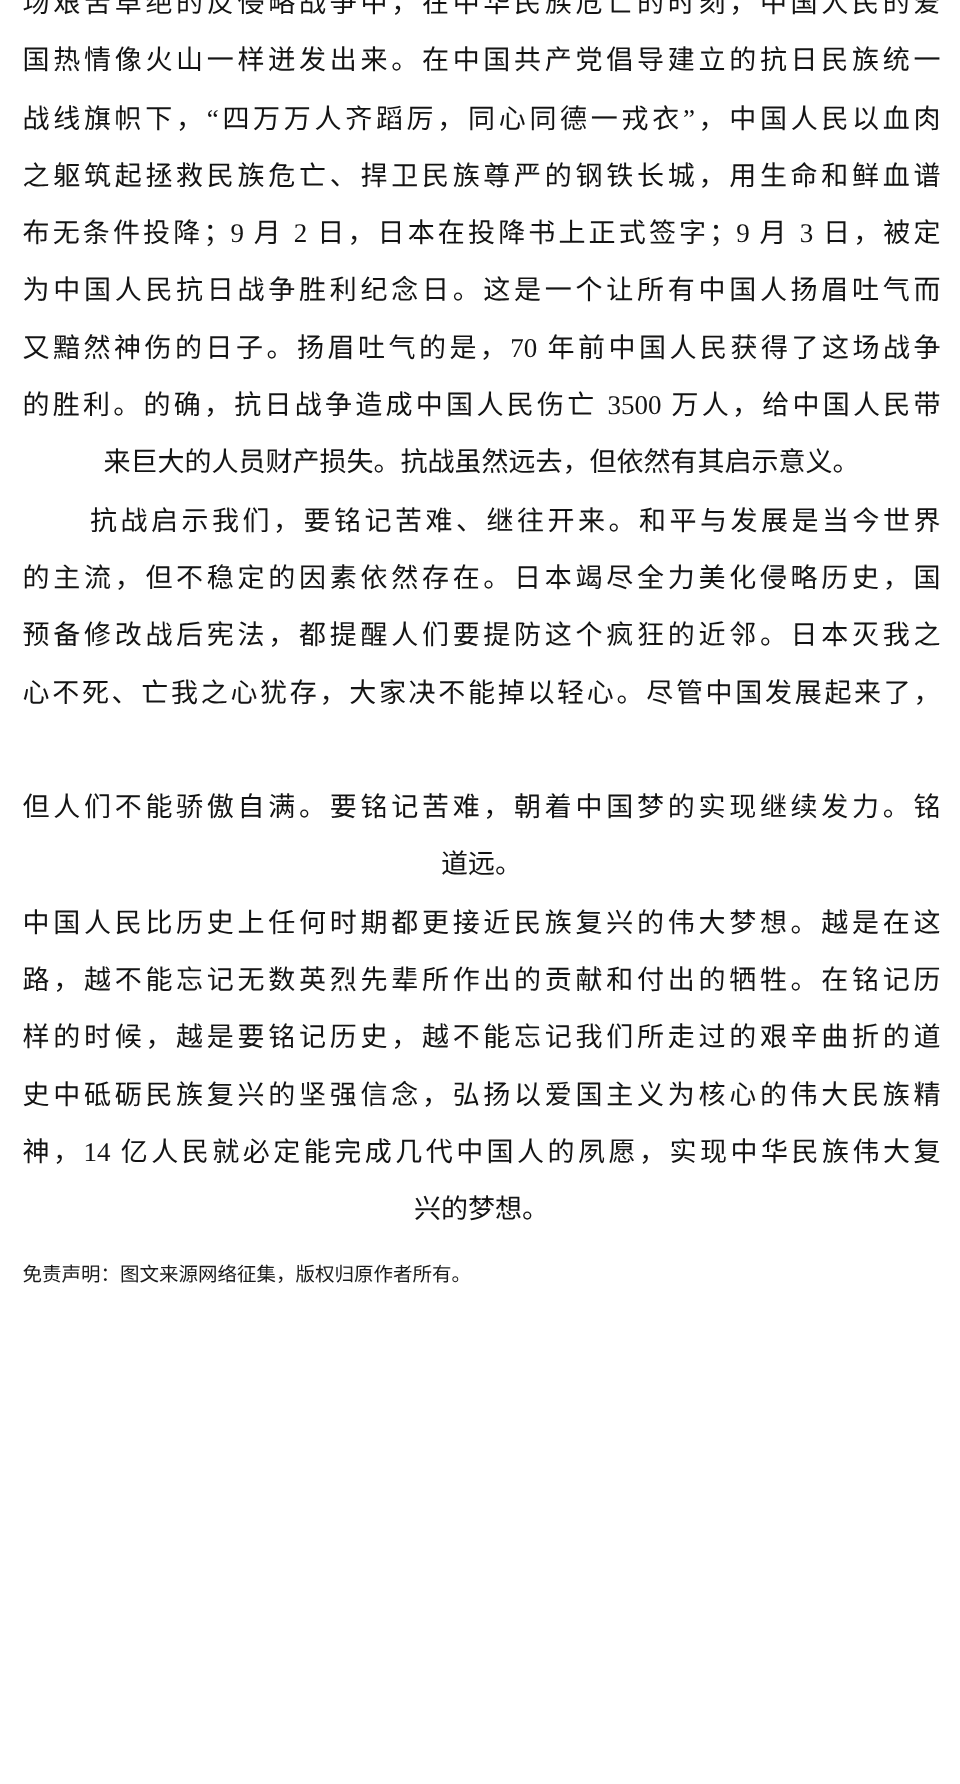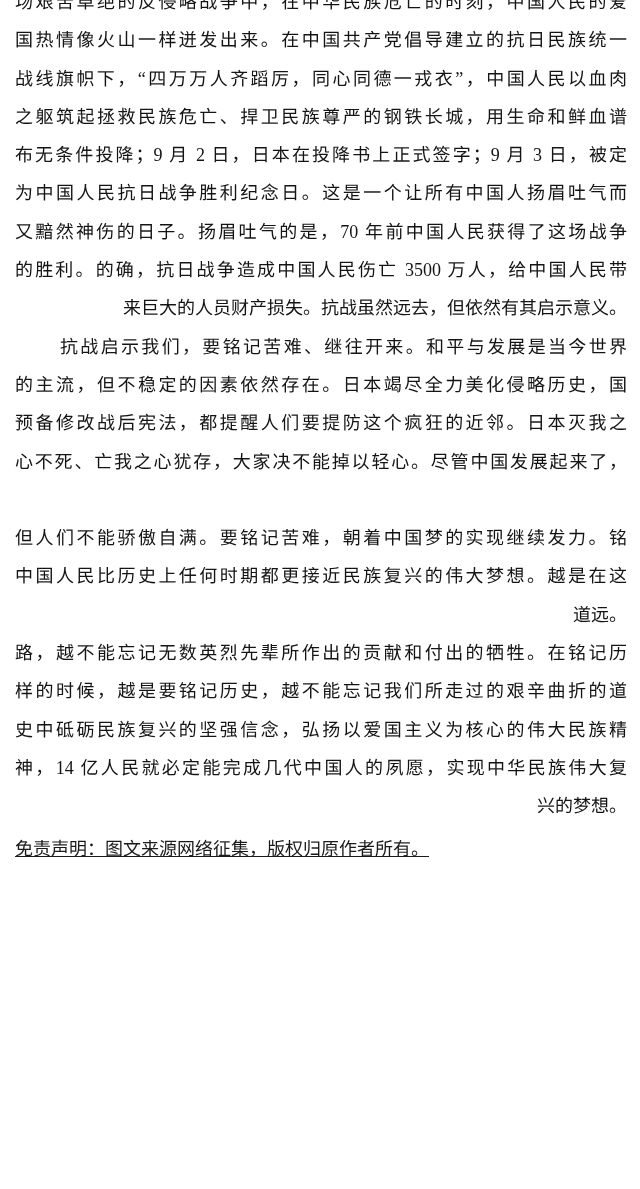--- a/index.html
+++ b/index.html
@@ -16,43 +16,42 @@
     left: 15px;
     right: 13px;
     top: -17px;
     color: #141414;
   }
   .line {
     font-size: 18px;
     line-height: 38.3px;
     height: 38.3px;
     overflow: hidden;
-    text-align: right;
+    text-align: center;
     white-space: nowrap;
   }
   .line.full {
     white-space: normal;
     text-align: justify;
     text-align-last: justify;
   }
   .line.indent {
     white-space: normal;
     text-align: justify;
     text-align-last: justify;
     padding-left: 45px;
   }
   .line.blank { }
   .disclaimer {
     margin-top: 14px;
     color: #1a1a1a;
   }
   .disc-line {
-    font-size: 18px;
+    font-size: 13px;
     line-height: 19.5px;
-    text-decoration: underline;
   }
 </style>
 </head>
 <body>
 
 <div class="doc">
   <div id="article-lines">
       <div class="line full">场艰苦卓绝的反侵略战争中，在中华民族危亡的时刻，中国人民的爱</div>
       <div class="line full">国热情像火山一样迸发出来。在中国共产党倡导建立的抗日民族统一</div>
       <div class="line full">战线旗帜下，“四万万人齐蹈厉，同心同德一戎衣”，中国人民以血肉</div>
@@ -61,22 +60,22 @@
       <div class="line full">为中国人民抗日战争胜利纪念日。这是一个让所有中国人扬眉吐气而</div>
       <div class="line full">又黯然神伤的日子。扬眉吐气的是，70 年前中国人民获得了这场战争</div>
       <div class="line full">的胜利。的确，抗日战争造成中国人民伤亡 3500 万人，给中国人民带</div>
       <div class="line short">来巨大的人员财产损失。抗战虽然远去，但依然有其启示意义。</div>
       <div class="line indent">抗战启示我们，要铭记苦难、继往开来。和平与发展是当今世界</div>
       <div class="line full">的主流，但不稳定的因素依然存在。日本竭尽全力美化侵略历史，国</div>
       <div class="line full">预备修改战后宪法，都提醒人们要提防这个疯狂的近邻。日本灭我之</div>
       <div class="line full">心不死、亡我之心犹存，大家决不能掉以轻心。尽管中国发展起来了，</div>
       <div class="line blank"></div>
       <div class="line full">但人们不能骄傲自满。要铭记苦难，朝着中国梦的实现继续发力。铭</div>
+      <div class="line short">道远。</div>
       <div class="line full">中国人民比历史上任何时期都更接近民族复兴的伟大梦想。越是在这</div>
-      <div class="line short">道远。</div>
       <div class="line full">路，越不能忘记无数英烈先辈所作出的贡献和付出的牺牲。在铭记历</div>
       <div class="line full">样的时候，越是要铭记历史，越不能忘记我们所走过的艰辛曲折的道</div>
       <div class="line full">史中砥砺民族复兴的坚强信念，弘扬以爱国主义为核心的伟大民族精</div>
       <div class="line full">神，14 亿人民就必定能完成几代中国人的夙愿，实现中华民族伟大复</div>
       <div class="line short">兴的梦想。</div>
     </div>
   <div class="disclaimer">
     <div class="disc-line">免责声明：图文来源网络征集，版权归原作者所有。</div>
   </div>
 </div>

